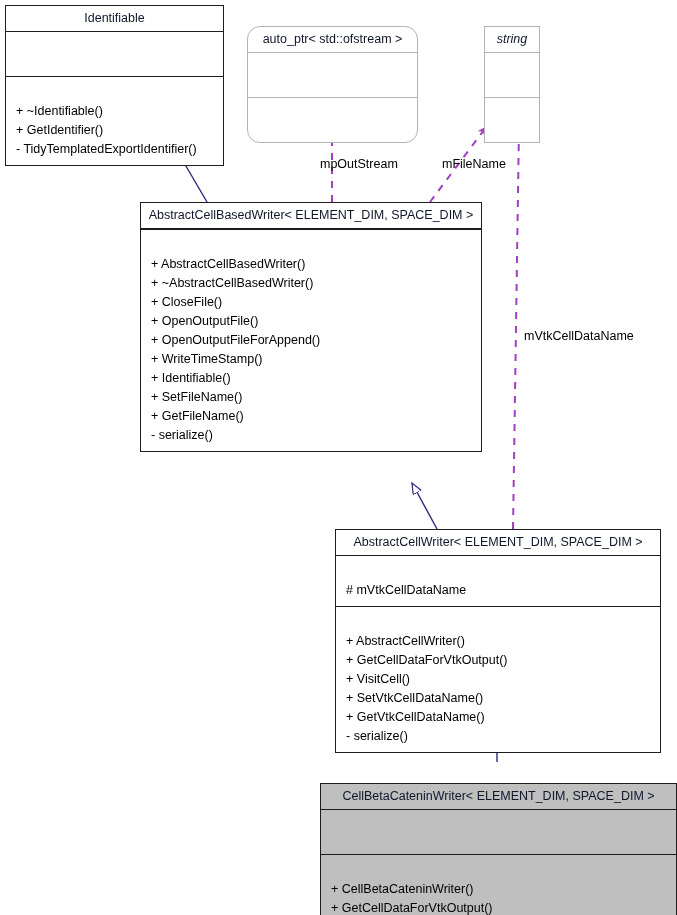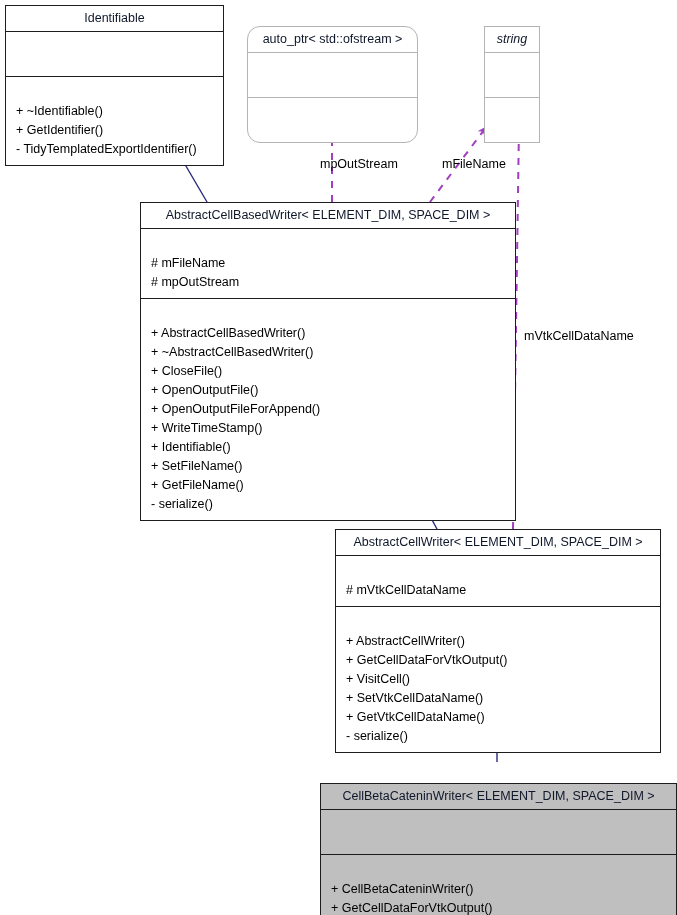--- a/index.html
+++ b/index.html
@@ -144,27 +144,23 @@
   </div>
 
   <div class="uml-class light" style="left:484px; top:26px; width:56px;font-style:italic;">
     <div class="uml-title">string</div>
     <div class="uml-sep light"></div>
     <div class="uml-compartment empty"></div>
     <div class="uml-sep light"></div>
     <div class="uml-compartment empty"></div>
   </div>
 
-  <div class="uml-class solid" style="left:140px; top:202px; width:376px;">
+  <div class="uml-class solid" style="left:140px; top:202px; width:342px;">
     <div class="uml-title">AbstractCellBasedWriter&lt; ELEMENT_DIM, SPACE_DIM &gt;</div>
     <div class="uml-sep"></div>
-    <div class="uml-compartment">
-      <div class="uml-row"># mFileName</div>
-      <div class="uml-row"># mpOutStream</div>
-    </div>
     <div class="uml-sep"></div>
     <div class="uml-compartment">
       <div class="uml-row">+ AbstractCellBasedWriter()</div>
       <div class="uml-row">+ ~AbstractCellBasedWriter()</div>
       <div class="uml-row">+ CloseFile()</div>
       <div class="uml-row">+ OpenOutputFile()</div>
       <div class="uml-row">+ OpenOutputFileForAppend()</div>
       <div class="uml-row">+ WriteTimeStamp()</div>
       <div class="uml-row">+ Identifiable()</div>
       <div class="uml-row">+ SetFileName()</div>

